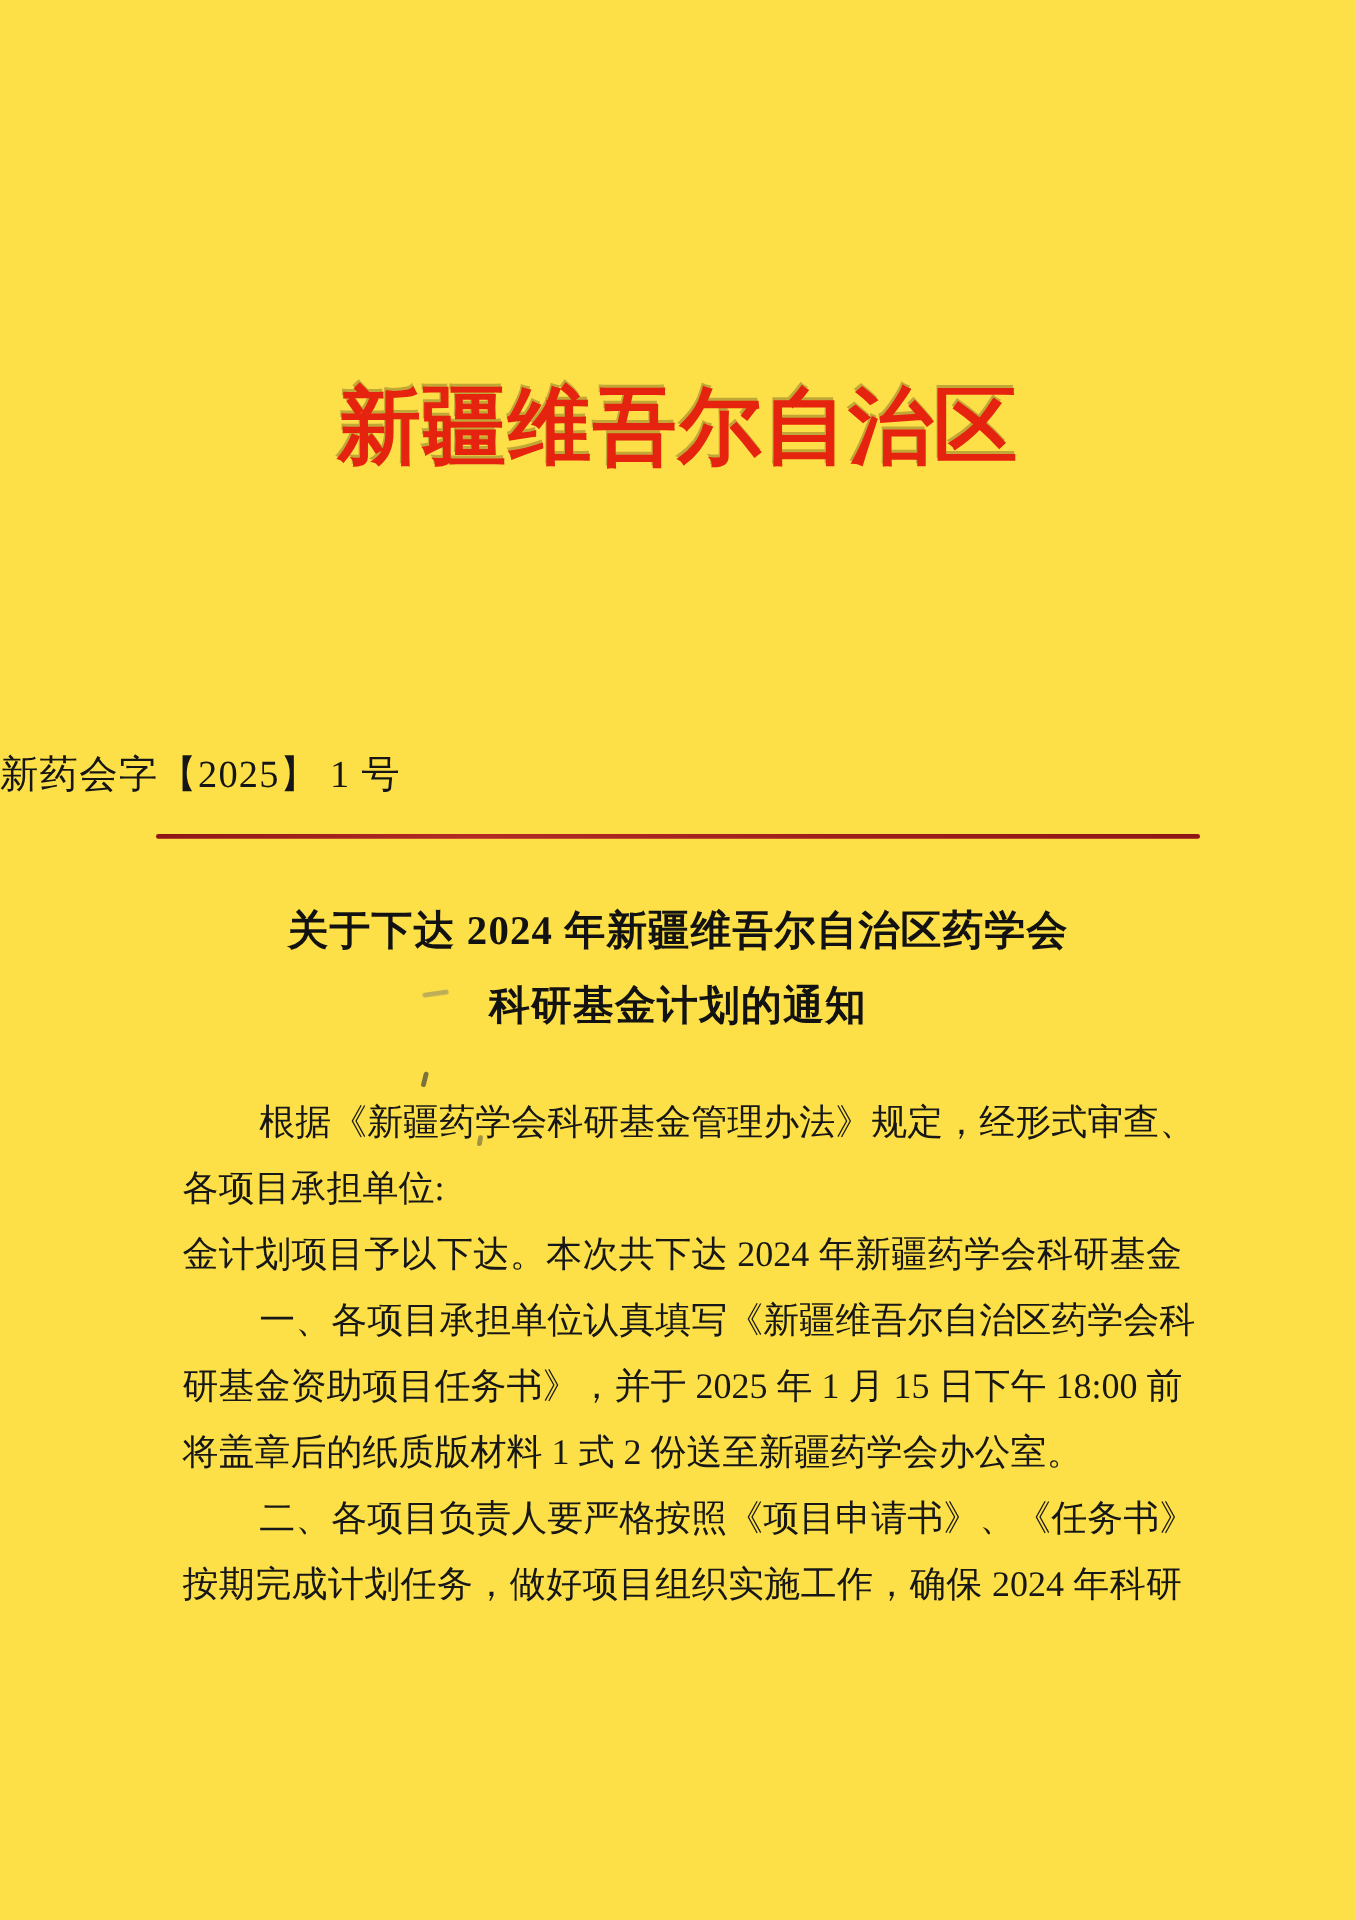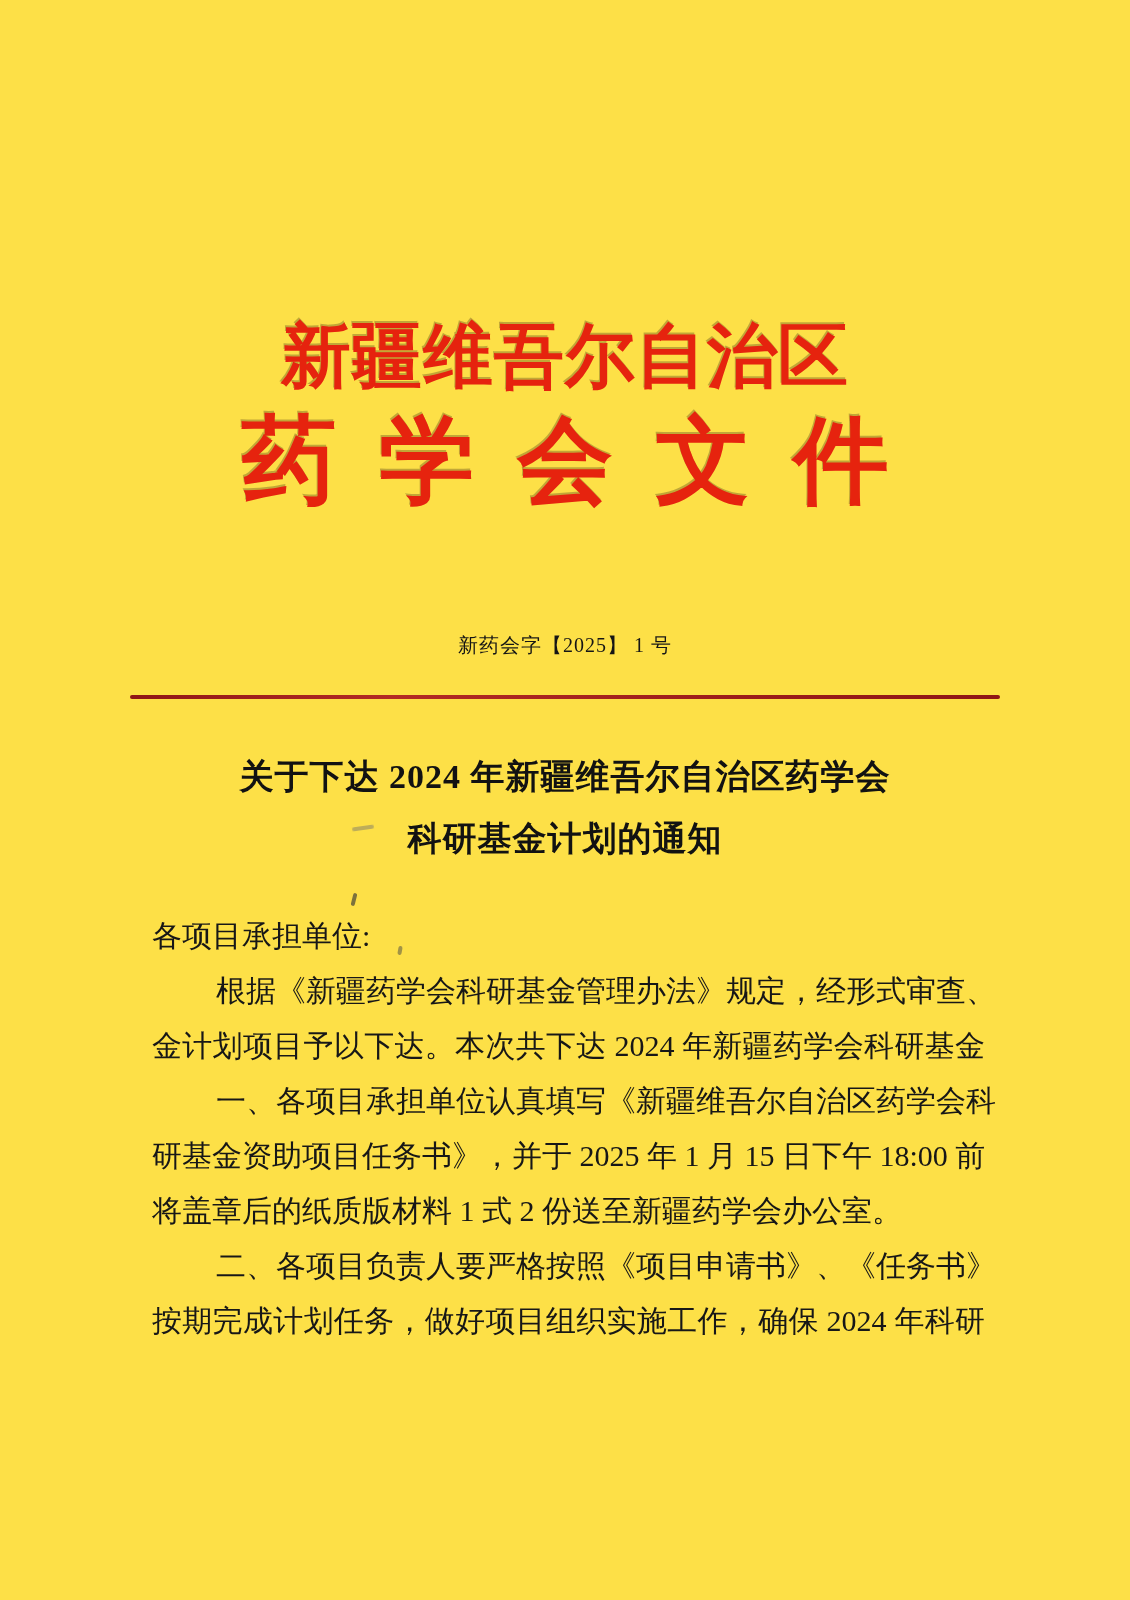--- a/index.html
+++ b/index.html
@@ -30,22 +30,21 @@
     padding-left: 43px;
     text-shadow: -1px -2px 0 rgba(40,20,15,0.28);
   }
 
   
   .doc-number {
     position: absolute;
     top: 626px;
     left: 0;
     width: 100%;
-    text-align: center;
-    font-size: 20px;
+    font-size: 32px;
     line-height: 38px;
     letter-spacing: 1px;
     color: #151515;
   }
 
   
   .red-rule {
     position: absolute;
     top: 695px;
     left: 130px;
@@ -106,38 +105,37 @@
     transform: rotate(10deg);
     border-radius: 2px;
   }
 </style>
 </head>
 <body>
 
 <div class="page">
 
   <div class="org-header org-line1">新疆维吾尔自治区</div>
-  <div class="org-header org-line2">药学会文件</div>
 
   <div class="doc-number">新药会字【2025】 1 号</div>
 
   <div class="red-rule"></div>
 
   <div class="doc-title">
     <div>关于下达 2024 年新疆维吾尔自治区药学会</div>
     <div>科研基金计划的通知</div>
   </div>
 
   <div class="smudge-dash"></div>
   <div class="smudge-tick"></div>
   <div class="smudge-dot"></div>
 
   <div class="body-text">
+    <div class="bline ind j">根据《新疆药学会科研基金管理办法》规定，经形式审查、</div>
     <div class="bline">各项目承担单位:</div>
-    <div class="bline ind j">根据《新疆药学会科研基金管理办法》规定，经形式审查、</div>
     <div class="bline j">金计划项目予以下达。本次共下达 2024 年新疆药学会科研基金</div>
     <div class="bline ind j">一、各项目承担单位认真填写《新疆维吾尔自治区药学会科</div>
     <div class="bline j">研基金资助项目任务书》，并于 2025 年 1 月 15 日下午 18:00 前</div>
     <div class="bline">将盖章后的纸质版材料 1 式 2 份送至新疆药学会办公室。</div>
     <div class="bline ind j">二、各项目负责人要严格按照《项目申请书》、《任务书》</div>
     <div class="bline j">按期完成计划任务，做好项目组织实施工作，确保 2024 年科研</div>
   </div>
 
 </div>
 

